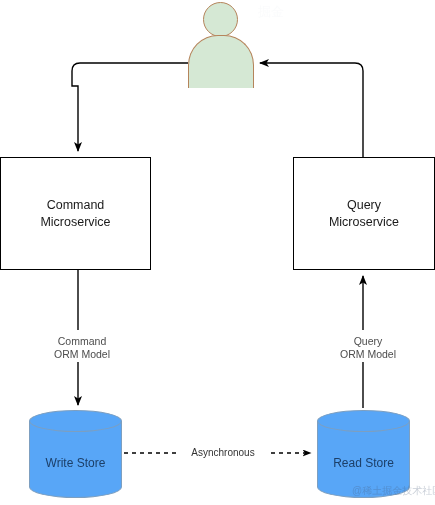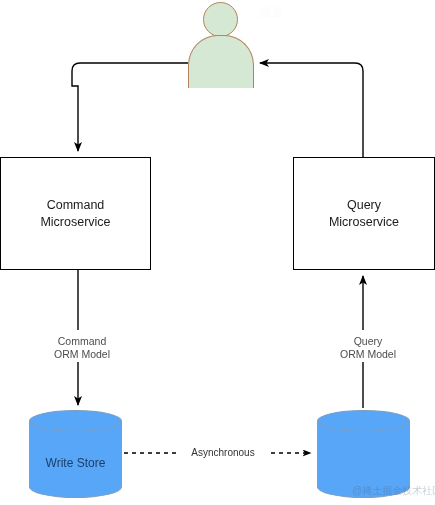--- a/index.html
+++ b/index.html
@@ -252,18 +252,19 @@
     <div class="cyl-bottom"></div>
     <div class="cyl-body"></div>
     <div class="cyl-top"></div>
     <div class="cyl-text">Write Store</div>
   </div>
 
   <div class="cylinder" id="read-store">
     <div class="cyl-bottom"></div>
     <div class="cyl-body"></div>
     <div class="cyl-top"></div>
+    <div class="cyl-text">Read Store</div>
   </div>
 
   <div class="watermark" id="watermark-bottom">@稀土掘金技术社区</div>
   <div class="watermark" id="watermark-top">掘金</div>
 
 </div>
 
 </body></html>

